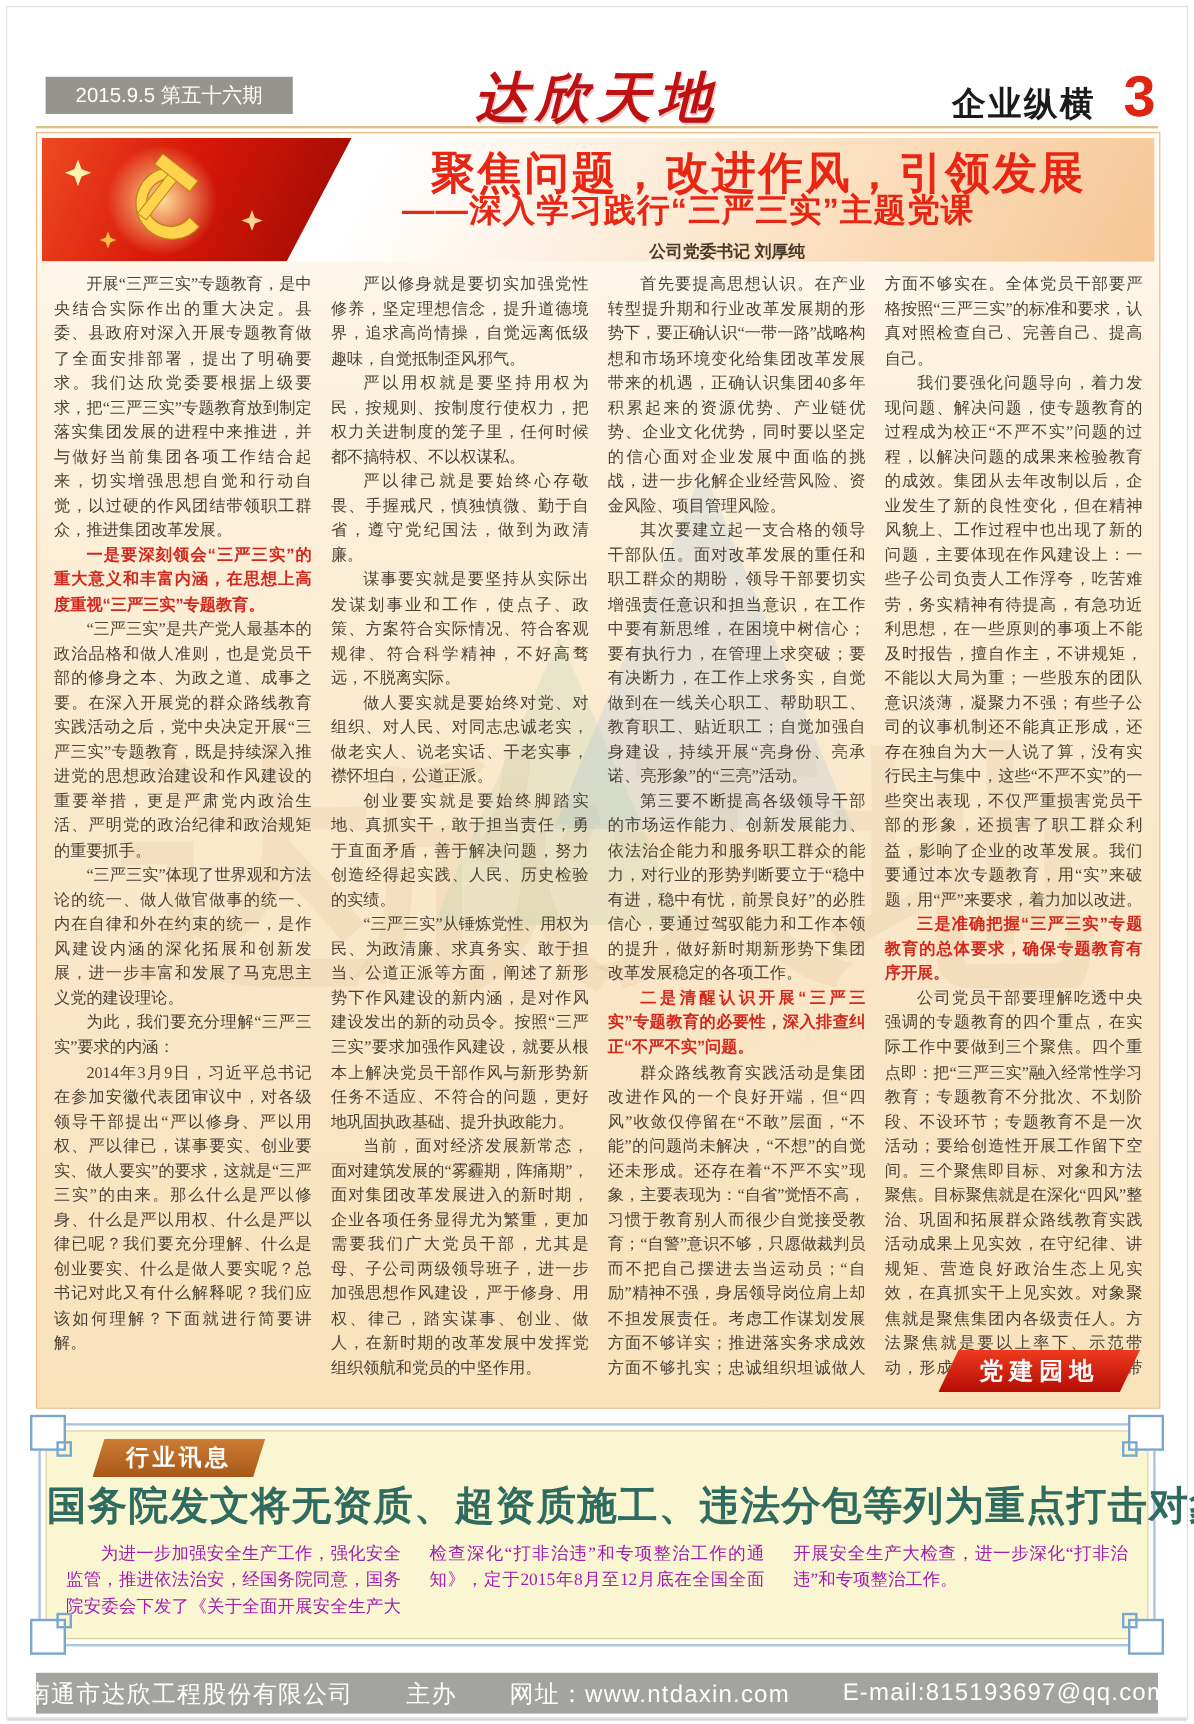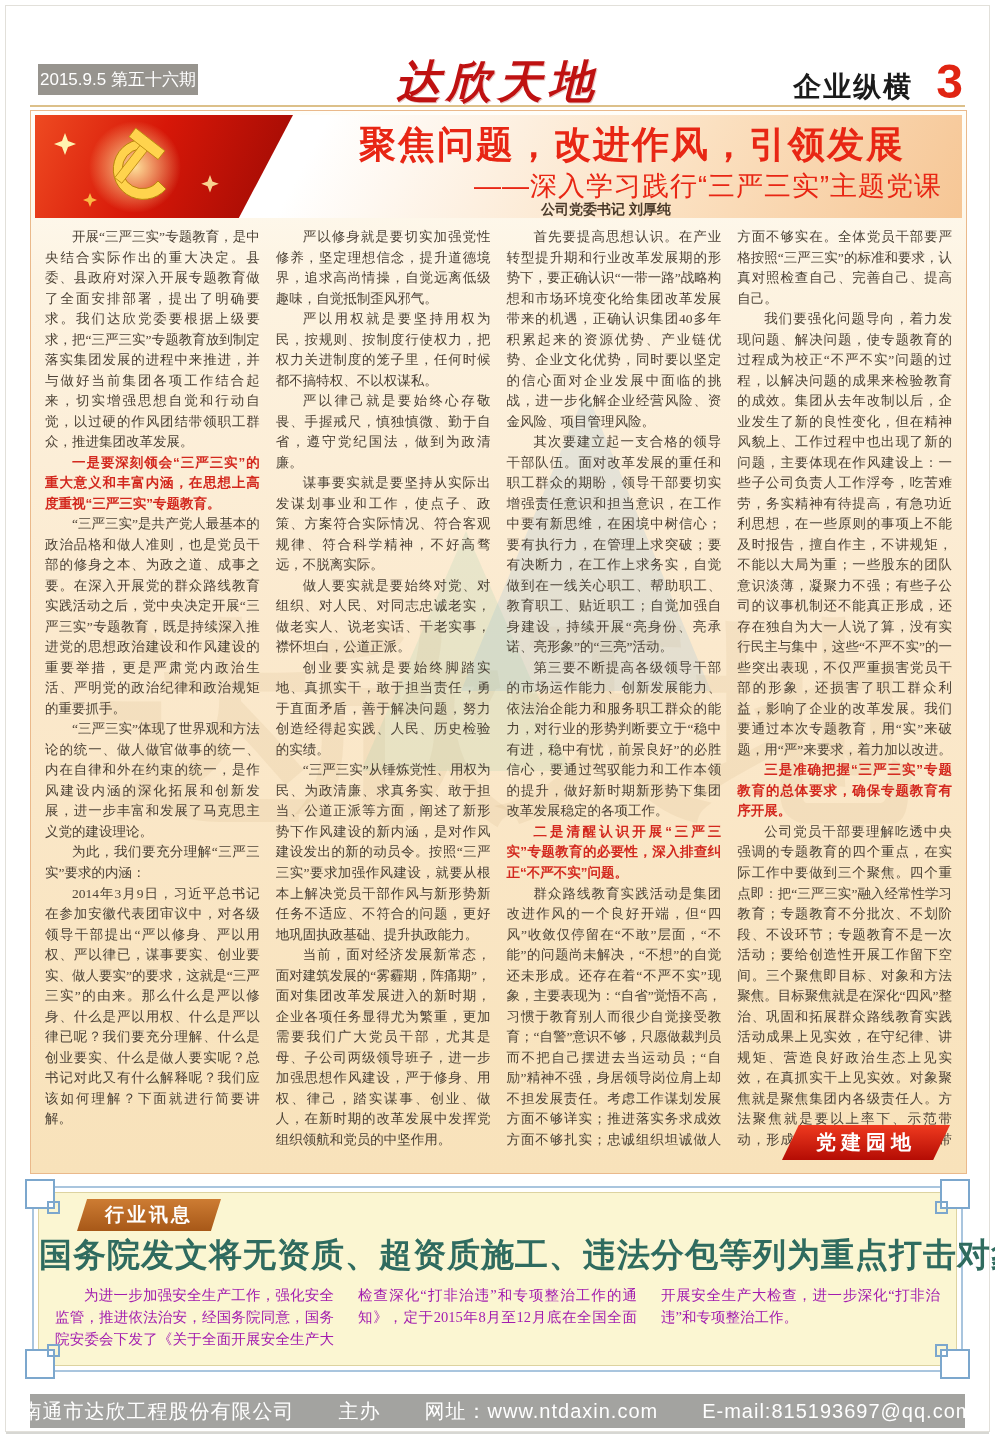--- a/index.html
+++ b/index.html
@@ -7,21 +7,21 @@
     position:relative; width:995px; height:1437px; margin:0 auto;
     background:#ffffff; overflow:hidden;
     font-family:"Liberation Serif", serif;
   }
   .sheet-edge { position:absolute; inset:5px; border:1px solid #e2e0da; pointer-events:none; }
 
   
   .header { position:absolute; top:56px; left:30px; right:30px; height:48px; }
   .issue-box {
     position:absolute; left:8px; top:8px; background:#97948e; color:#fff;
-    padding:4px 2px; font-size:17px; font-family:"Liberation Sans",sans-serif;
+    padding:4px 25px; font-size:17px; font-family:"Liberation Sans",sans-serif;
   }
   .masthead {
     position:absolute; left:0; right:0; top:-4px; text-align:center;
     font-size:45px; font-weight:bold; font-style:italic; color:#bf1111;
     letter-spacing:6px; text-shadow:1px 1px 0 rgba(150,20,10,.25);
   }
   .section-pg { position:absolute; right:2px; top:2px; display:flex; align-items:flex-start; gap:23px; }
   .section-name { font-size:28px; font-weight:bold; color:#1b1b1b; letter-spacing:2px; margin-top:10px; font-family:"Liberation Sans",sans-serif;}
   .pg-num { font-size:48px; font-weight:900; color:#e02412; line-height:1; font-family:"Liberation Sans",sans-serif;}
   .header-rule { position:absolute; top:105px; left:30px; right:30px; height:2px; background:#dcc08a; }
@@ -41,22 +41,22 @@
     position:absolute; left:0; top:0; width:258px; height:103px;
     background:linear-gradient(112deg,#ee4a21 0%,#d71708 45%,#9c0a04 100%);
     clip-path:polygon(0 0,100% 0,79% 100%,0 100%);
   }
   .banner-title {
     position:absolute; left:275px; right:8px; top:5px; text-align:center;
     font-family:"Liberation Sans",sans-serif; font-weight:900; color:#e82614;
     font-size:37px; letter-spacing:2px; white-space:nowrap;
   }
   .banner-subtitle {
-    position:absolute; left:300px; right:20px; top:53px; text-align:right;
-    font-family:"Liberation Sans",sans-serif; font-weight:normal; color:#e82614;
+    position:absolute; left:300px; right:20px; top:42px; 
+    font-family:"Liberation Sans",sans-serif; font-weight:bold; color:#e82614;
     font-size:27px; letter-spacing:1px; white-space:nowrap;
   }
   .banner-byline {
     position:absolute; left:275px; right:60px; top:86px; text-align:center;
     font-size:14px; color:#4a3a2a; font-weight:bold; font-family:"Liberation Sans",sans-serif;
   }
 
   
   .wm-text {
     position:absolute; top:470px; left:0; right:0; z-index:0; text-align:center;

